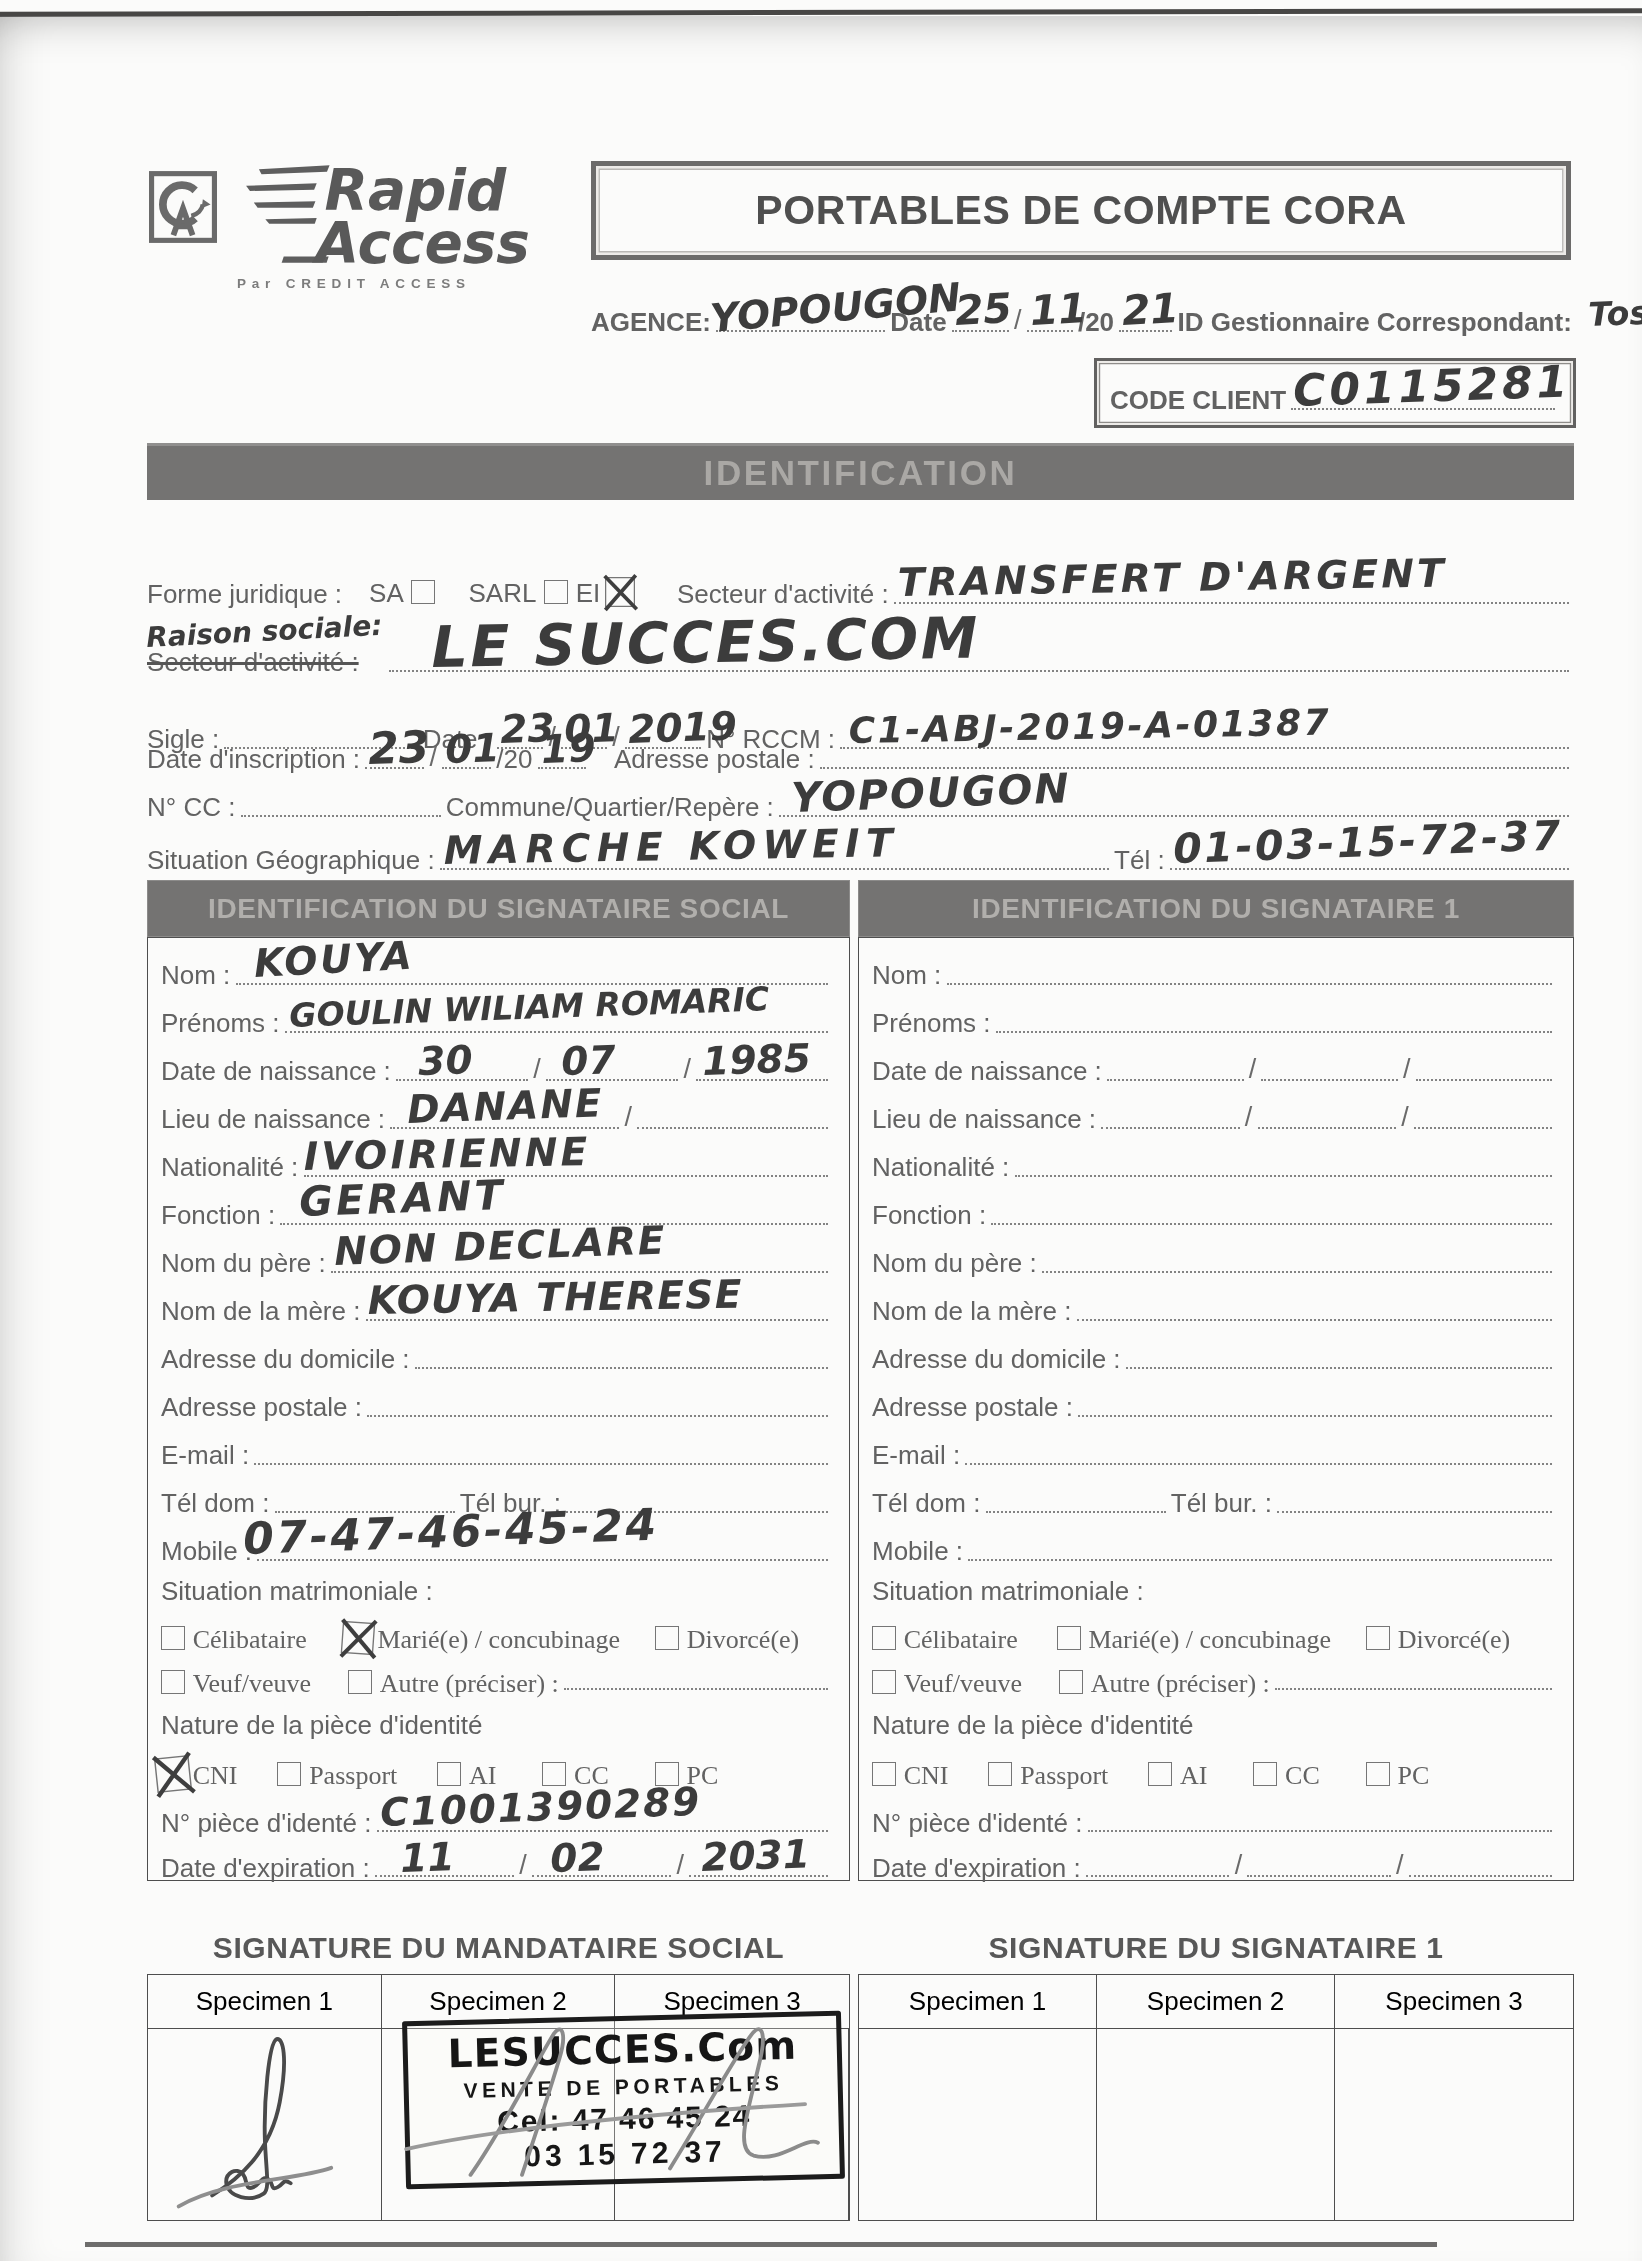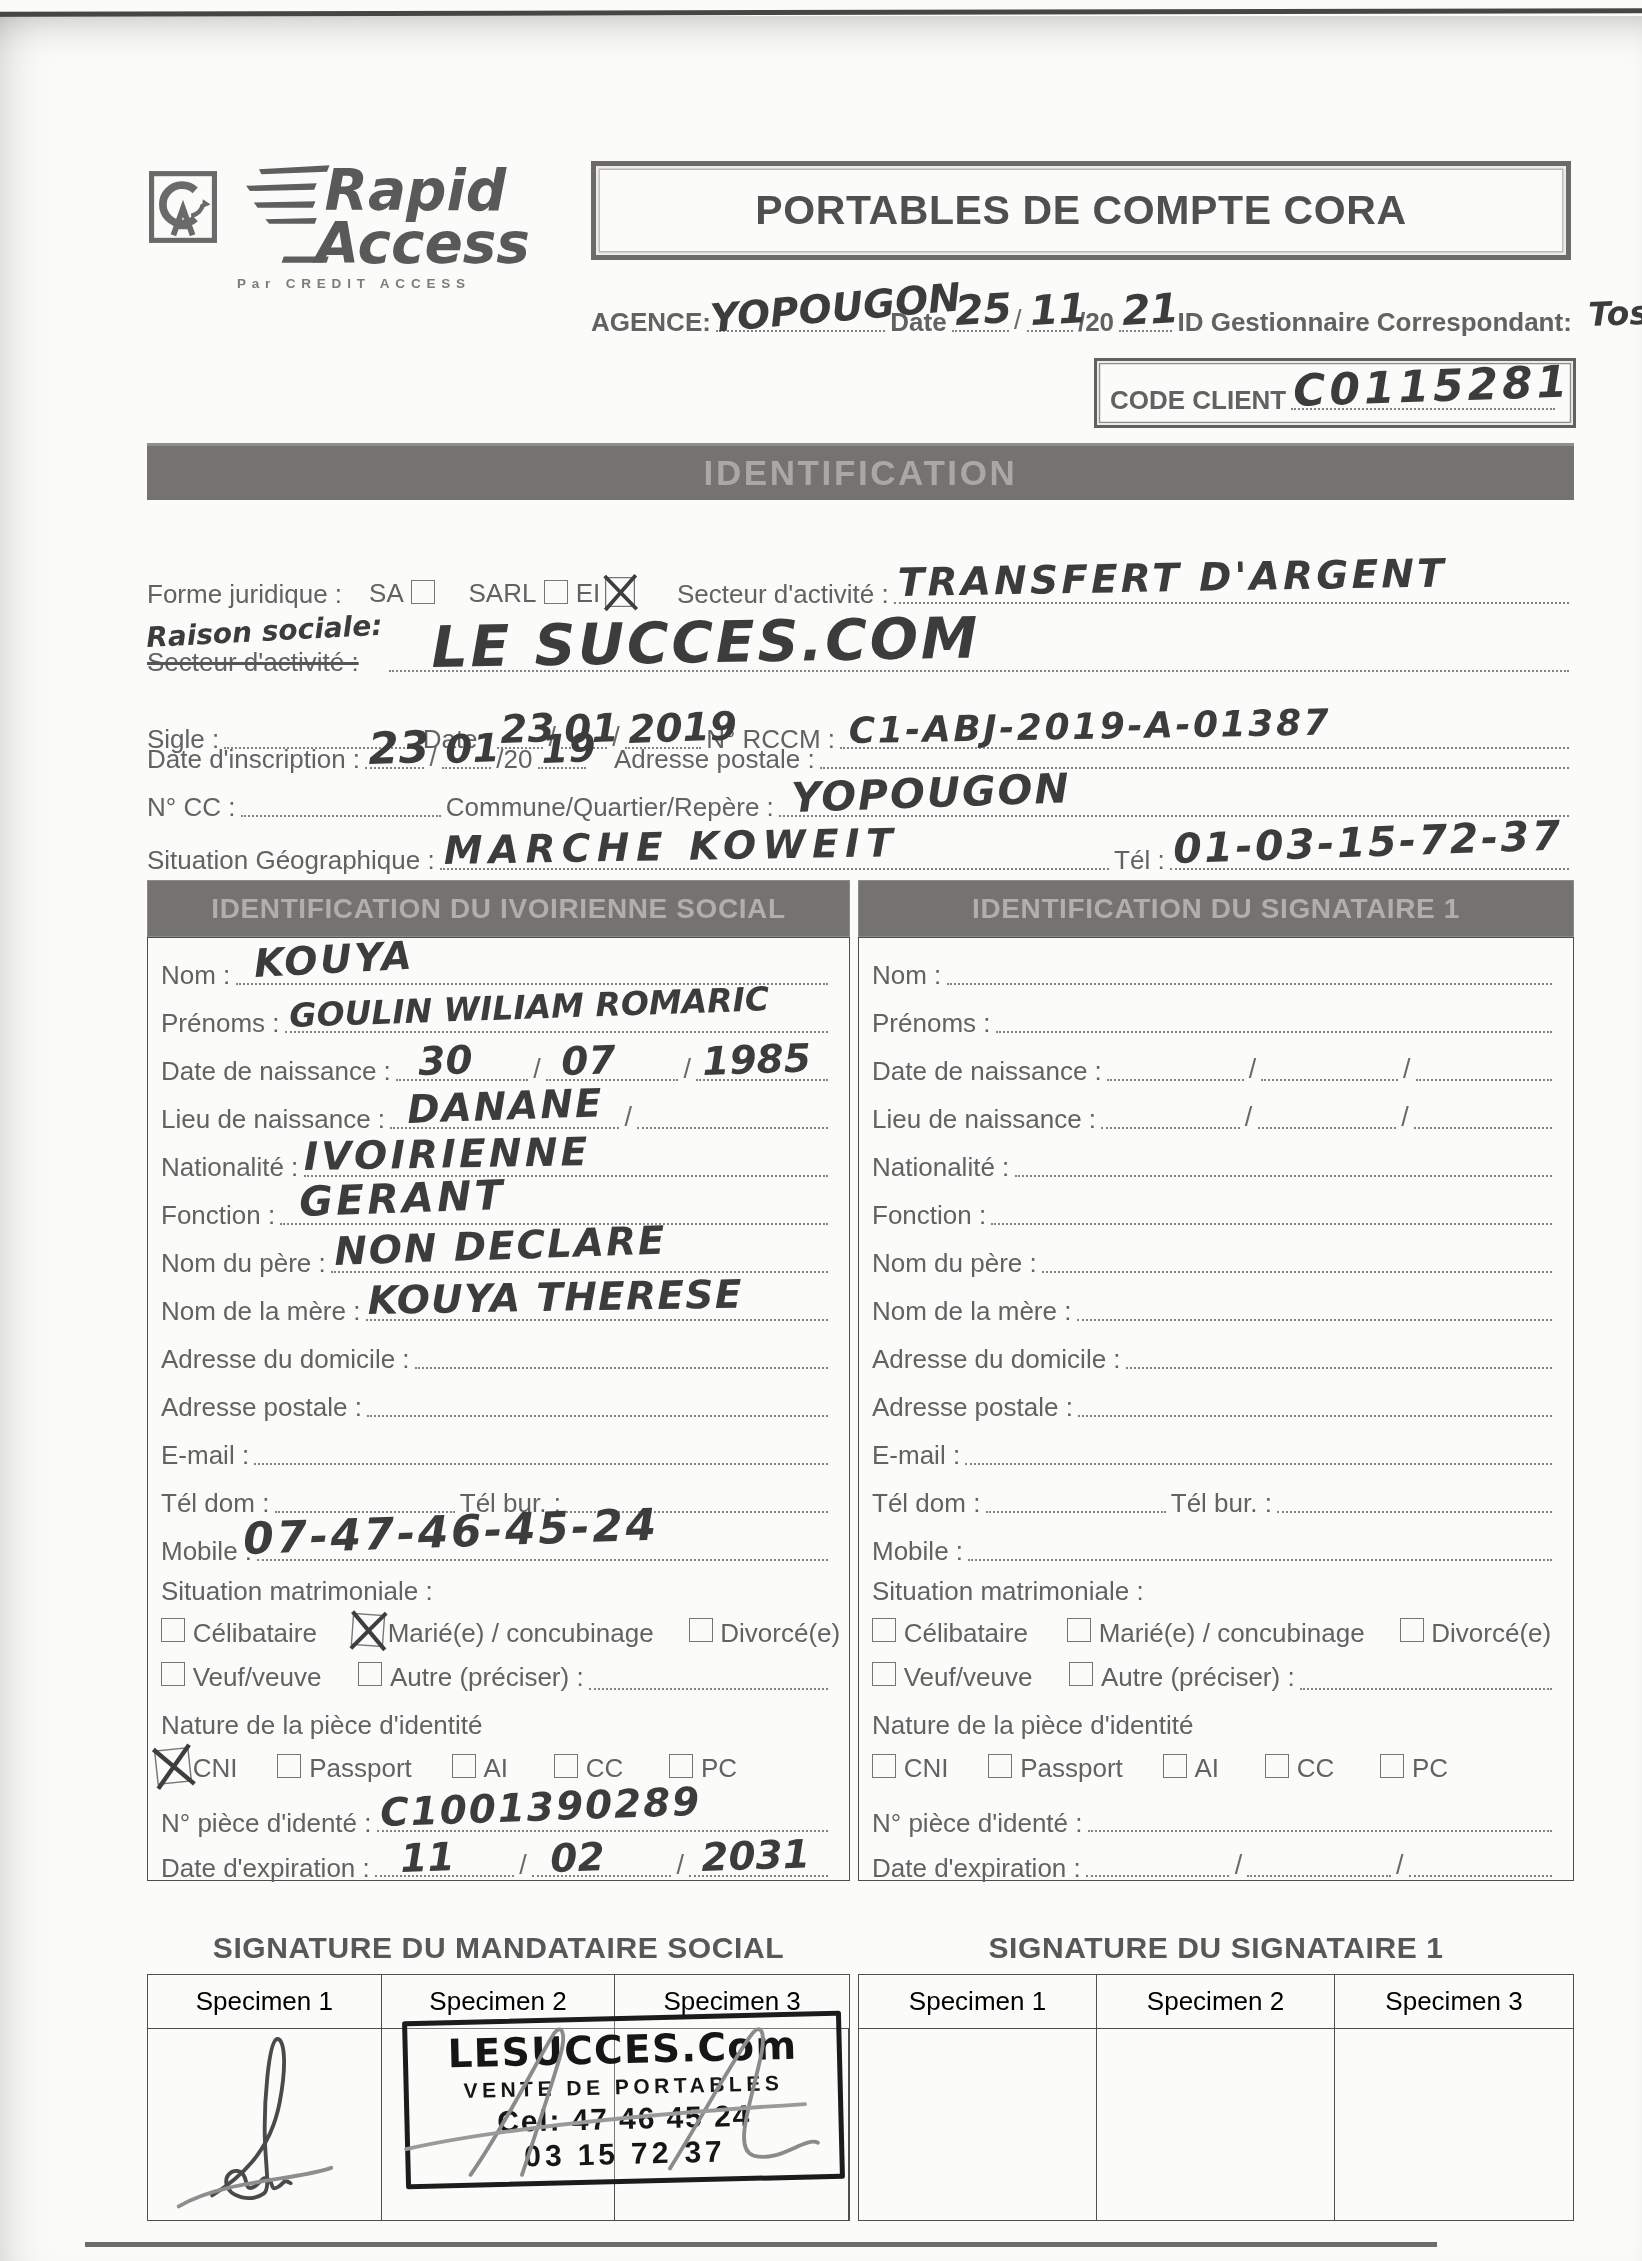--- a/index.html
+++ b/index.html
@@ -44,21 +44,21 @@
   .struck{text-decoration:line-through;text-decoration-thickness:3.2px;text-decoration-color:#555;}
   .stack{display:flex;flex-direction:column;align-items:flex-start;line-height:.95;}
   .stack .top-hw{position:static;margin-bottom:-3.9px;}
 
   
   .colhead{position:absolute;height:57px;background:#747372;border:1.9px solid #8c8b8a;box-sizing:border-box;
            display:flex;align-items:center;justify-content:center;font-size:28px;font-weight:bold;color:#b1afac;letter-spacing:0.6px;}
   .colbody{position:absolute;border:1.9px solid #4e4e4e;box-sizing:border-box;padding:3.9px 15.5px 0 13px;}
   .fr{height:48px;display:flex;align-items:flex-end;position:relative;}
   .fr.small{height:40px;align-items:center;}
-  .fr.ck{height:44px;align-items:center;}
+  .fr.ck{height:44px;align-items:flex-end;font-family:Liberation Serif, serif;}
 
   
   .sigtitle{position:absolute;font-size:30px;font-weight:bold;color:#585858;letter-spacing:0.6px;text-align:center;}
   .sigtable{position:absolute;border:1.9px solid #4e4e4e;box-sizing:border-box;display:grid;
             grid-template-columns:1fr 1fr 1fr;grid-template-rows:54px 191px;}
   .sigtable .hc{border-right:1.9px solid #4e4e4e;border-bottom:1.9px solid #4e4e4e;display:flex;align-items:center;justify-content:center;
                 font-size:26px;color:#000000;}
   .sigtable .hc:nth-child(3){border-right:none;}
   .sigtable .bc{border-right:1.9px solid #4e4e4e;}
   .sigtable .bc:last-child{border-right:none;}
@@ -213,21 +213,21 @@
     <span class="lbl">Situation Géographique :</span>
     <span class="line">
       <span class="hw hw60 r-1" style="letter-spacing:6.4px;">MARCHE KOWEIT</span>
     </span>
     <span class="lbl">Tél :</span>
     <span class="line seg" style="width:399px;">
       <span class="hw hw64 r-2" style="bottom:-2.6px;letter-spacing:2.6px;">01-03-15-72-37</span>
     </span>
   </div>
 
-  <div class="colhead" style="left:147px;top:880px;width:703px;">IDENTIFICATION DU IVOIRIENNE SOCIAL</div>
+  <div class="colhead" style="left:147px;top:880px;width:703px;">IDENTIFICATION DU SIGNATAIRE SOCIAL</div>
   <div class="colhead" style="left:858px;top:880px;width:716px;">IDENTIFICATION DU SIGNATAIRE 1</div>
 
   <div class="colbody" style="left:147px;top:937px;width:703px;height:944px;">
     <div class="fr">
       <span class="lbl">Nom :</span>
       <span class="line">
         <span class="hw hw60 r-3" style="left:19.3px;bottom:0;letter-spacing:2.6px;">KOUYA</span>
       </span>
     </div>
     <div class="fr">

